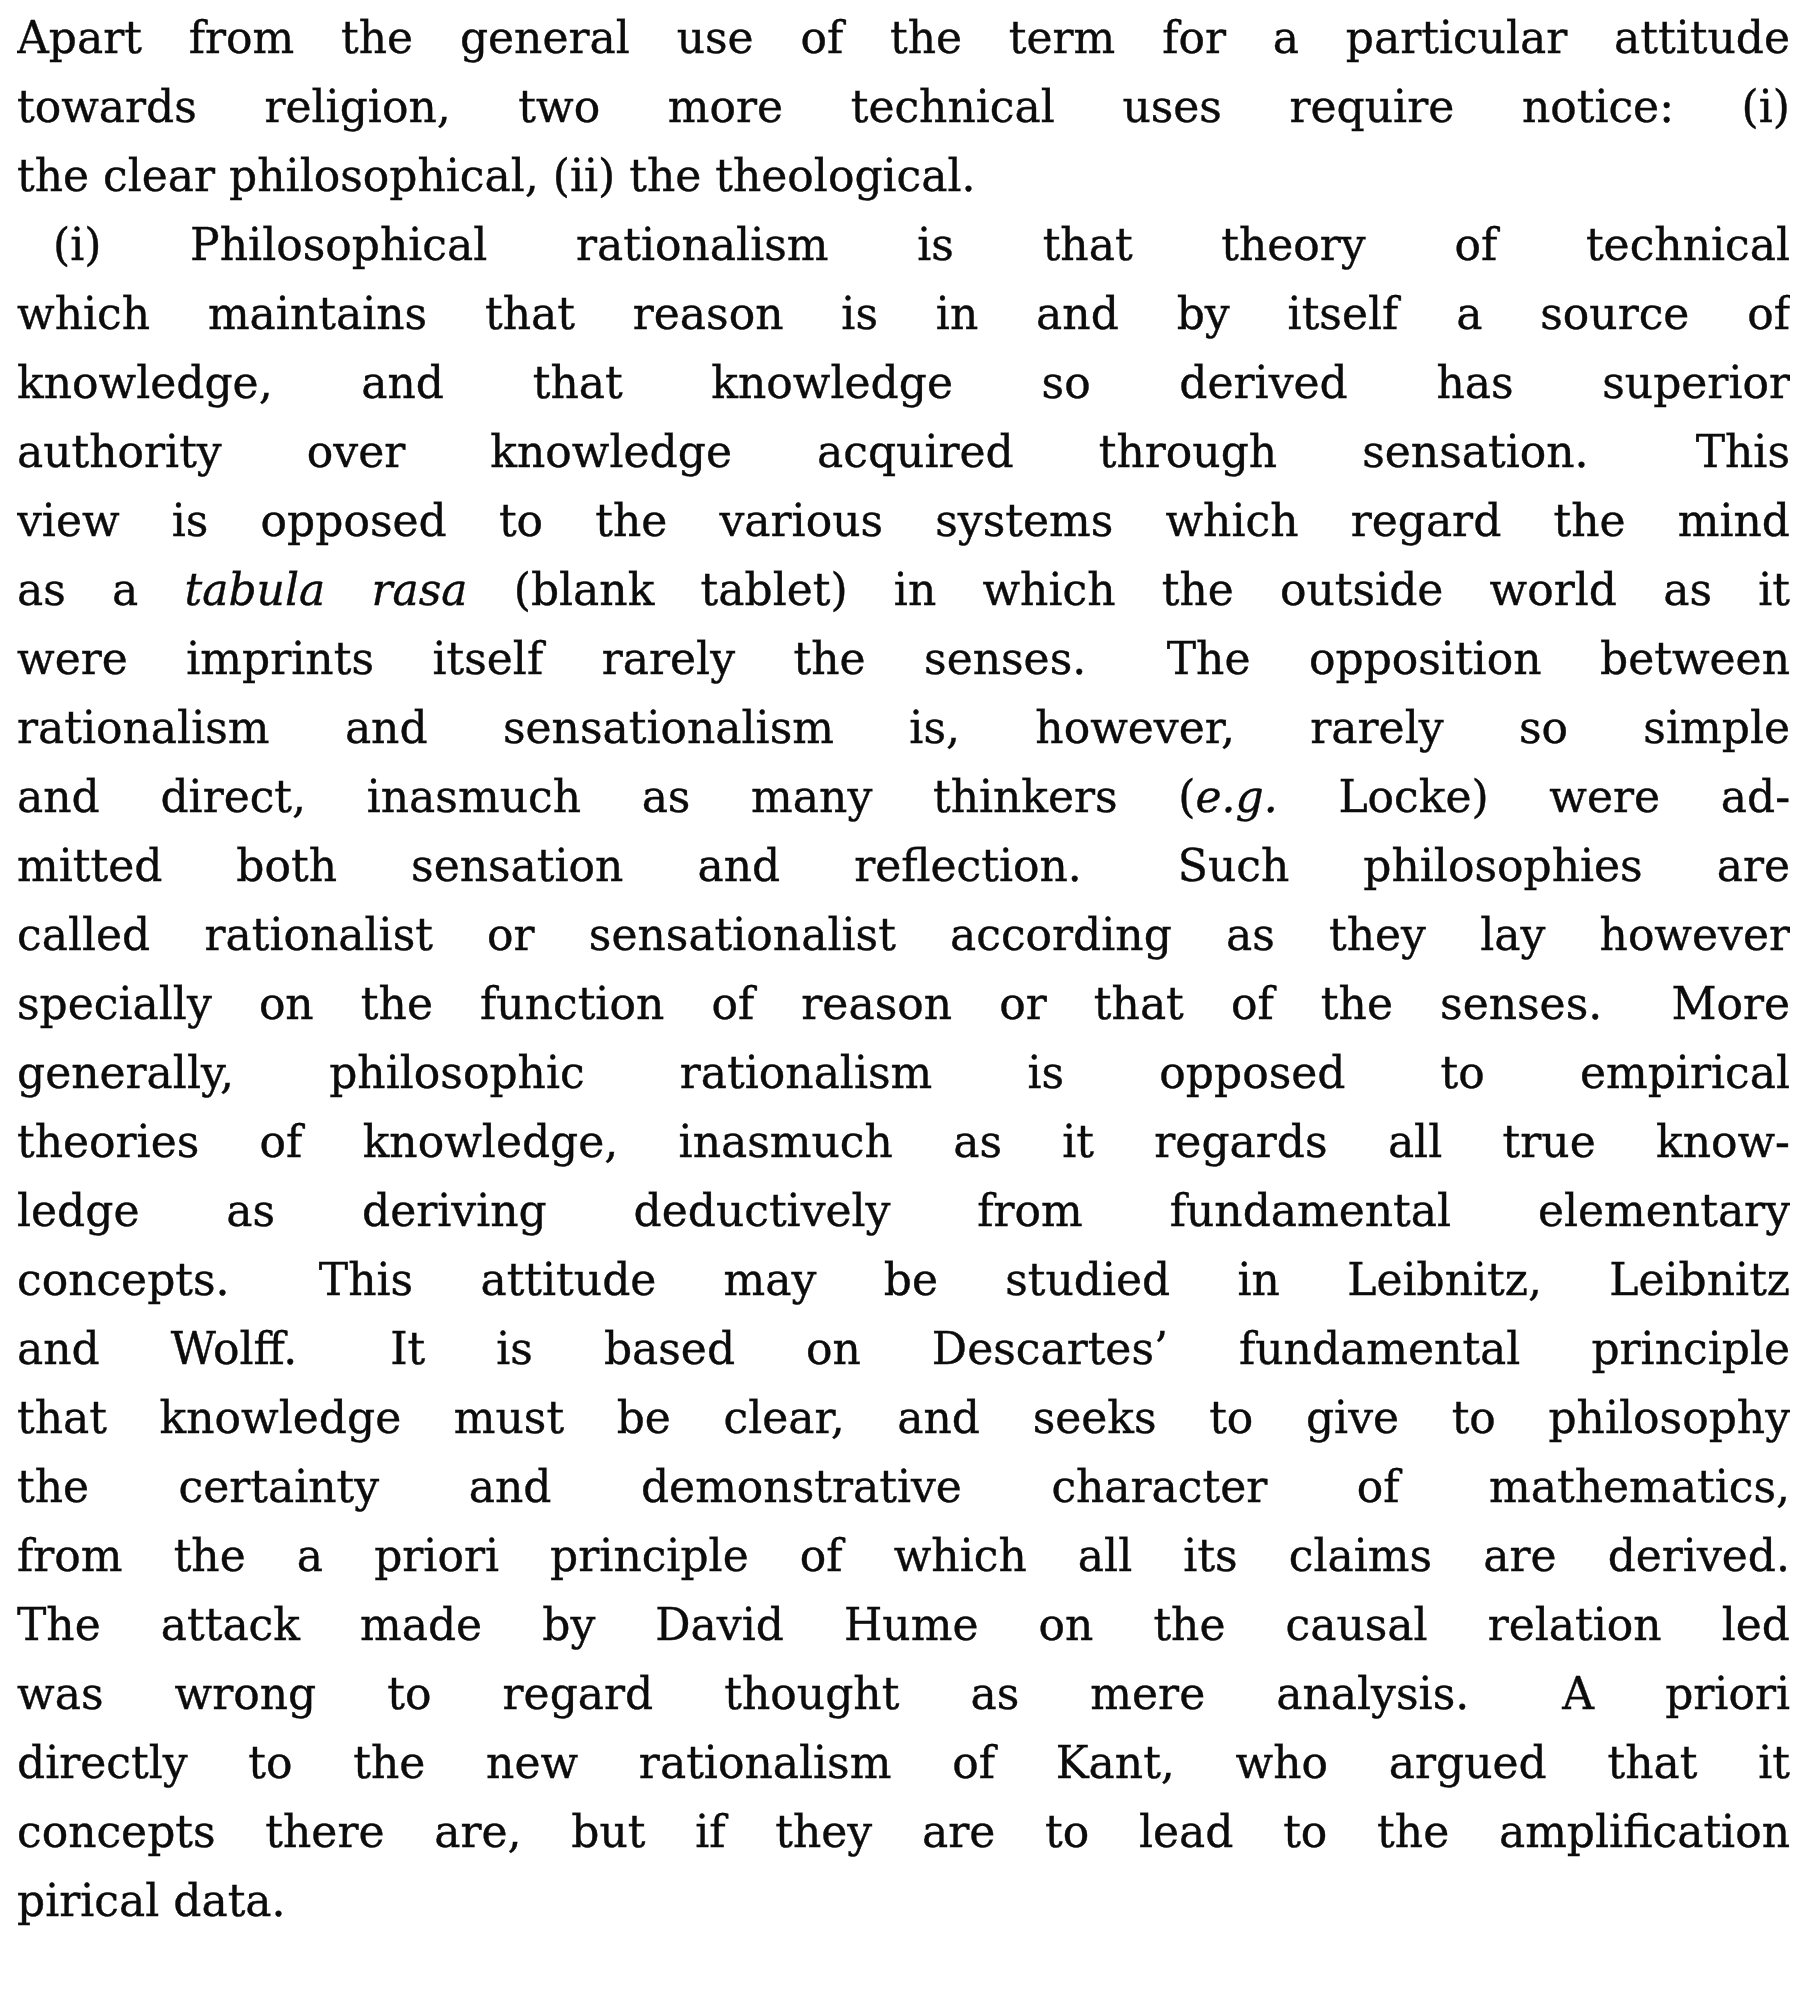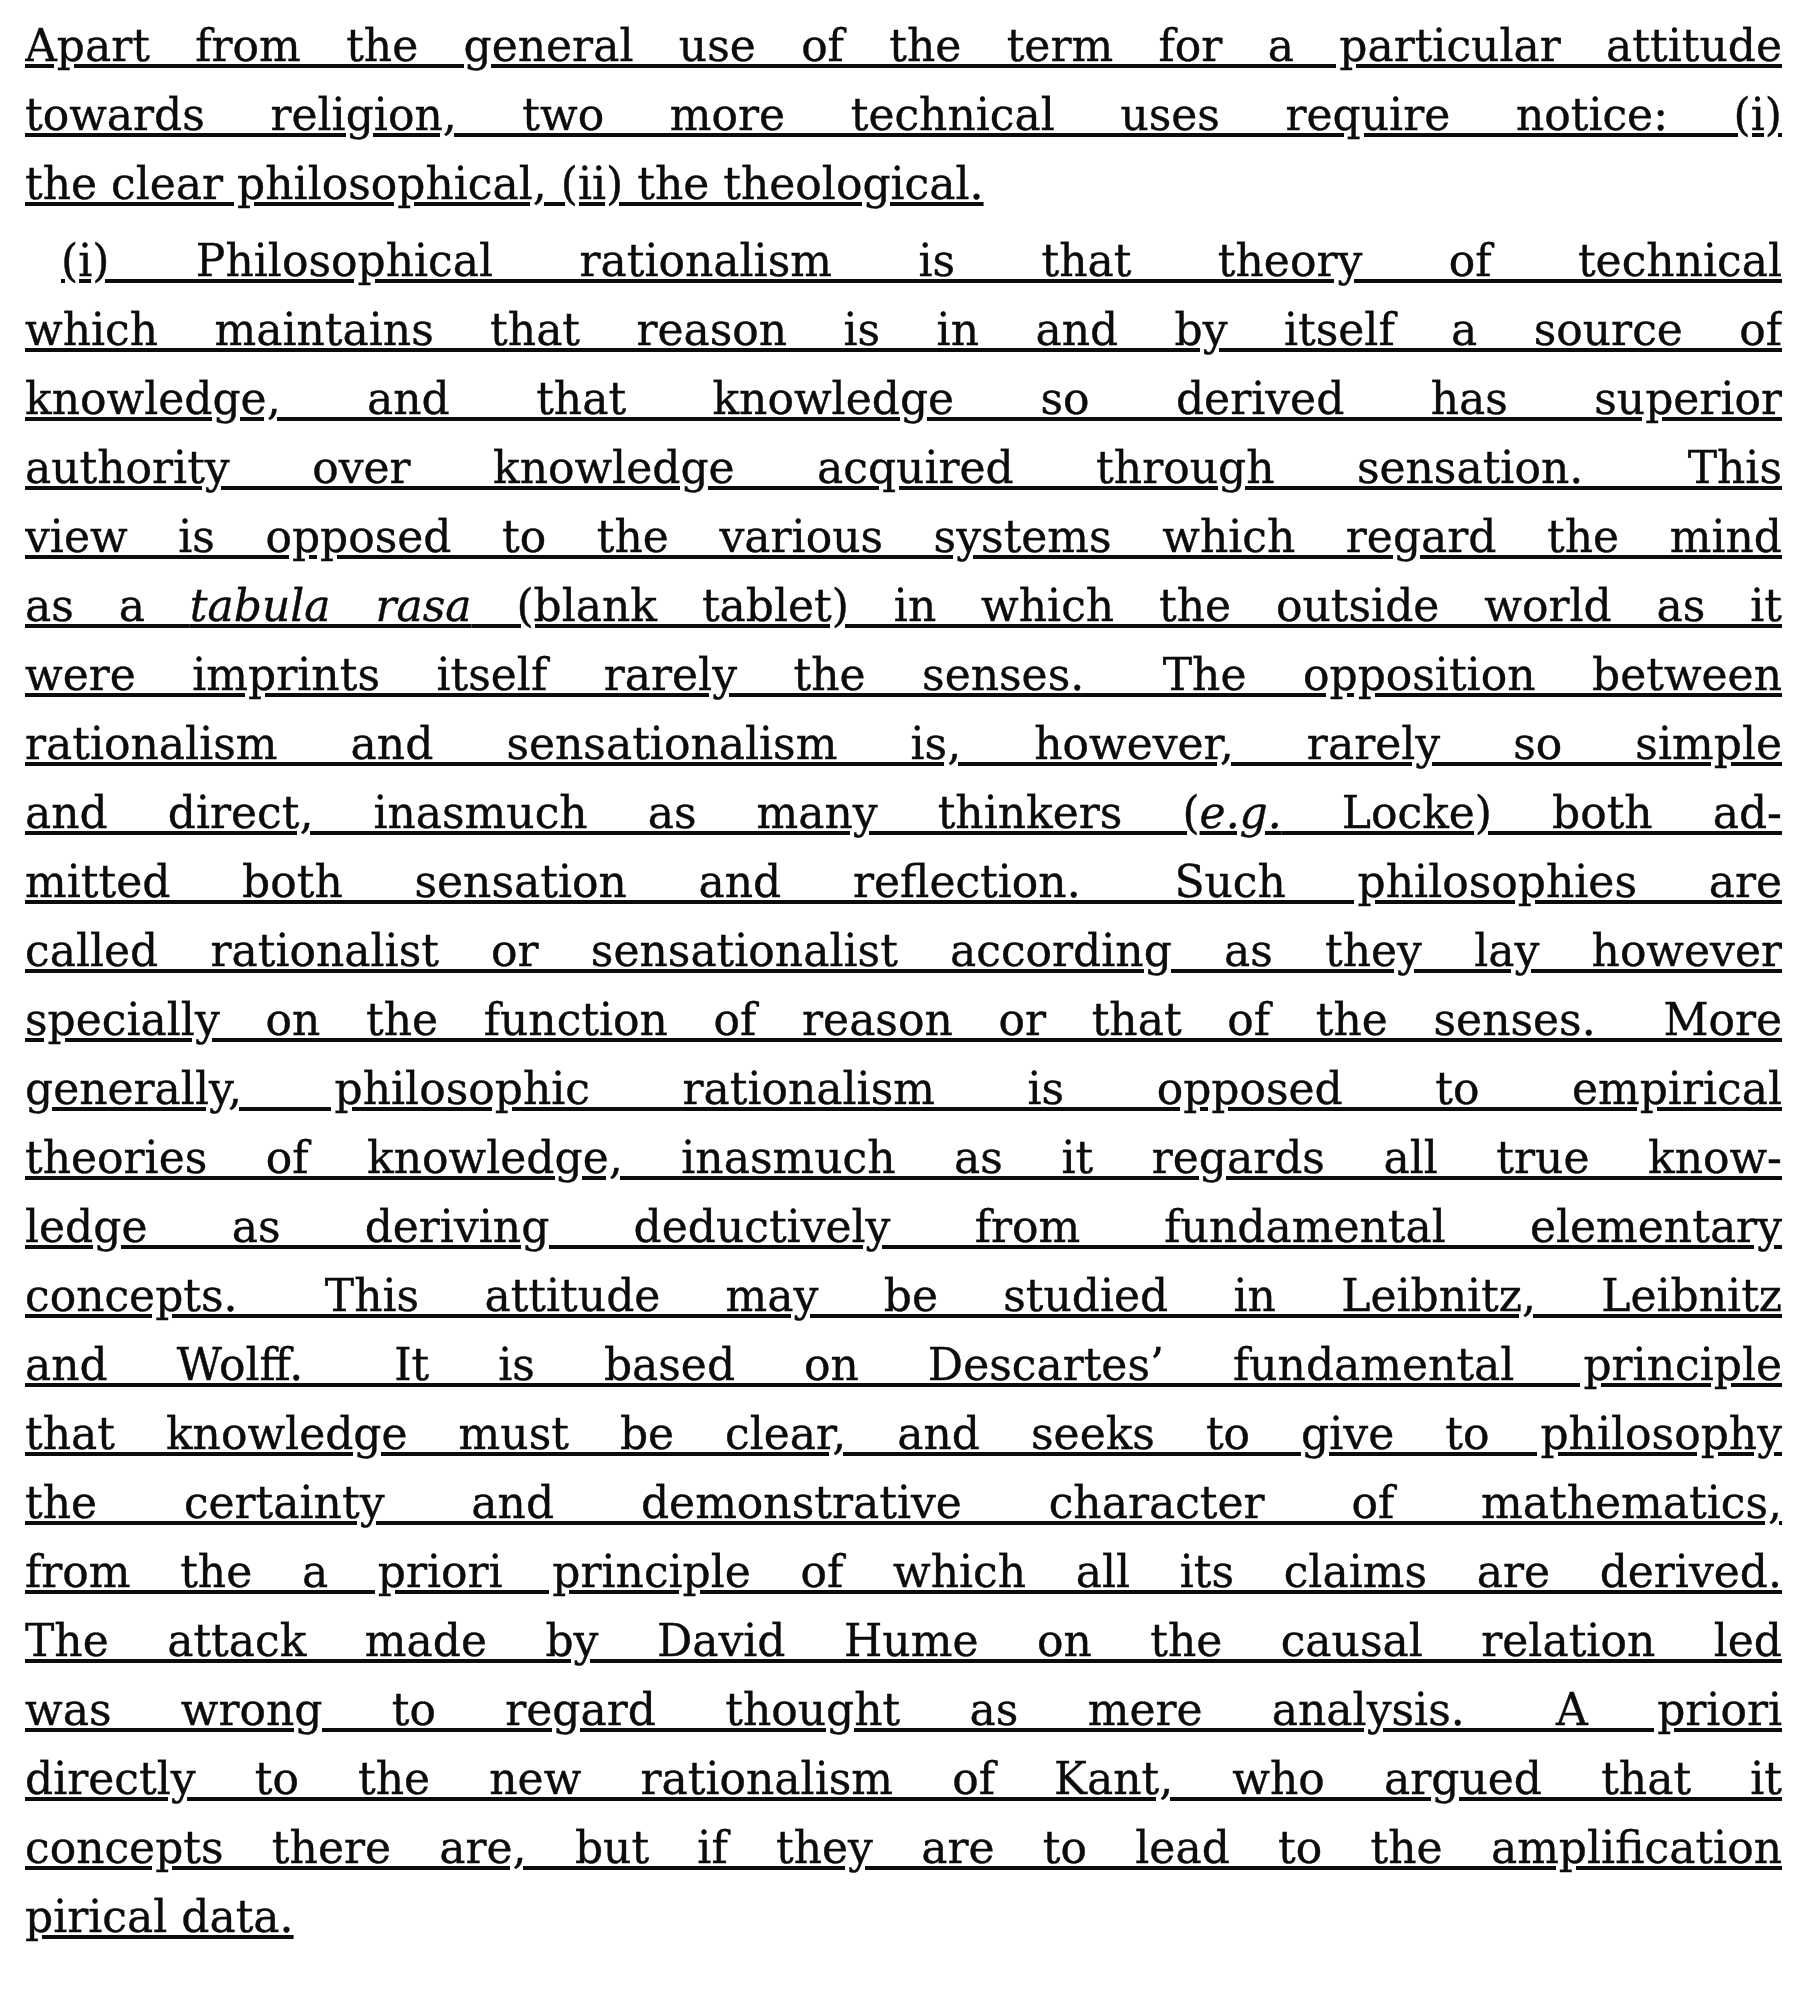--- a/index.html
+++ b/index.html
@@ -17,22 +17,21 @@
     width: 1812px;
     height: 2007px;
     padding: 3.4px 22px 0 17px;
     font-family: "DejaVu Serif", "Liberation Serif", serif;
     font-size: 44px;
     line-height: 69px;
     color: #0c0c0c;
     -webkit-text-stroke: 0.4px #0c0c0c;
   }
   .paragraph {
-    margin: 8px;
-    text-decoration: underline;
+    margin: 0;
   }
   .line {
     height: 69px;
     overflow: hidden;
     text-align: justify;
     text-align-last: left;
     white-space: normal;
   }
   .line.just {
     text-align-last: justify;
@@ -56,21 +55,21 @@
       </div>
       <div class="paragraph">
         <div class="line just indent"><span>(i) Philosophical rationalism is that theory of technical</span></div>
         <div class="line just"><span>which maintains that reason is in and by itself a source of</span></div>
         <div class="line just"><span>knowledge, and that knowledge so derived has superior</span></div>
         <div class="line just"><span>authority over knowledge acquired through sensation.  This</span></div>
         <div class="line just"><span>view is opposed to the various systems which regard the mind</span></div>
         <div class="line just"><span>as a </span><span class="it">tabula rasa</span><span> (blank tablet) in which the outside world as it</span></div>
         <div class="line just"><span>were imprints itself rarely the senses.  The opposition between</span></div>
         <div class="line just"><span>rationalism and sensationalism is, however, rarely so simple</span></div>
-        <div class="line just"><span>and direct, inasmuch as many thinkers (</span><span class="it">e.g.</span><span> Locke) both ad-</span></div>
+        <div class="line just"><span>and direct, inasmuch as many thinkers (</span><span class="it">e.g.</span><span> Locke) were ad-</span></div>
         <div class="line just"><span>mitted both sensation and reflection.  Such philosophies are</span></div>
         <div class="line just"><span>called rationalist or sensationalist according as they lay however</span></div>
         <div class="line just"><span>specially on the function of reason or that of the senses.  More</span></div>
         <div class="line just"><span>generally, philosophic rationalism is opposed to empirical</span></div>
         <div class="line just"><span>theories of knowledge, inasmuch as it regards all true know-</span></div>
         <div class="line just"><span>ledge as deriving deductively from fundamental elementary</span></div>
         <div class="line just"><span>concepts.  This attitude may be studied in Leibnitz, Leibnitz</span></div>
         <div class="line just"><span>and Wolff.  It is based on Descartes’ fundamental principle</span></div>
         <div class="line just"><span>that knowledge must be clear, and seeks to give to philosophy</span></div>
         <div class="line just"><span>the certainty and demonstrative character of mathematics,</span></div>

